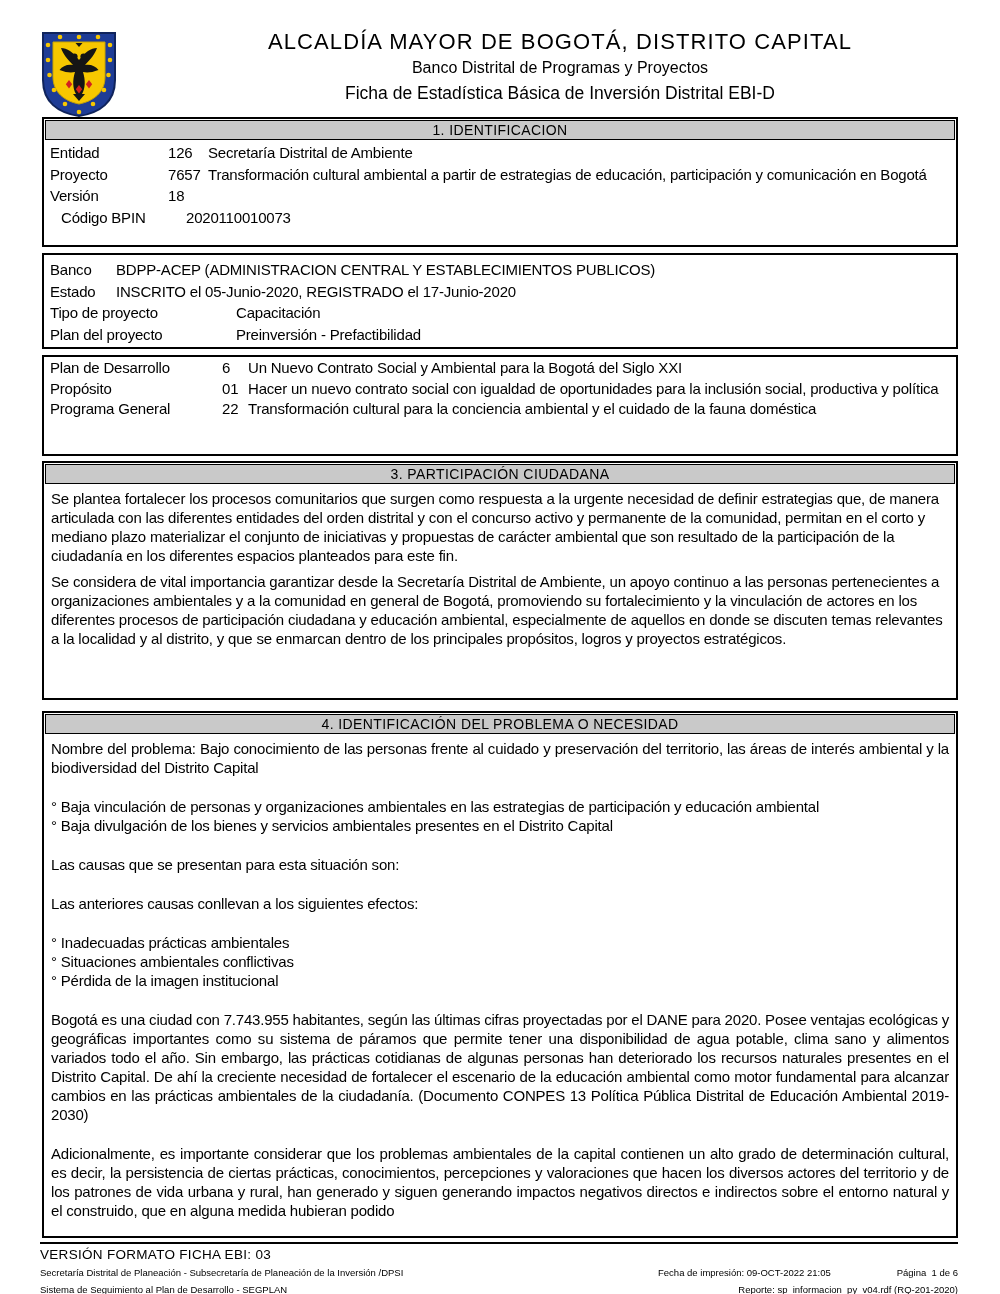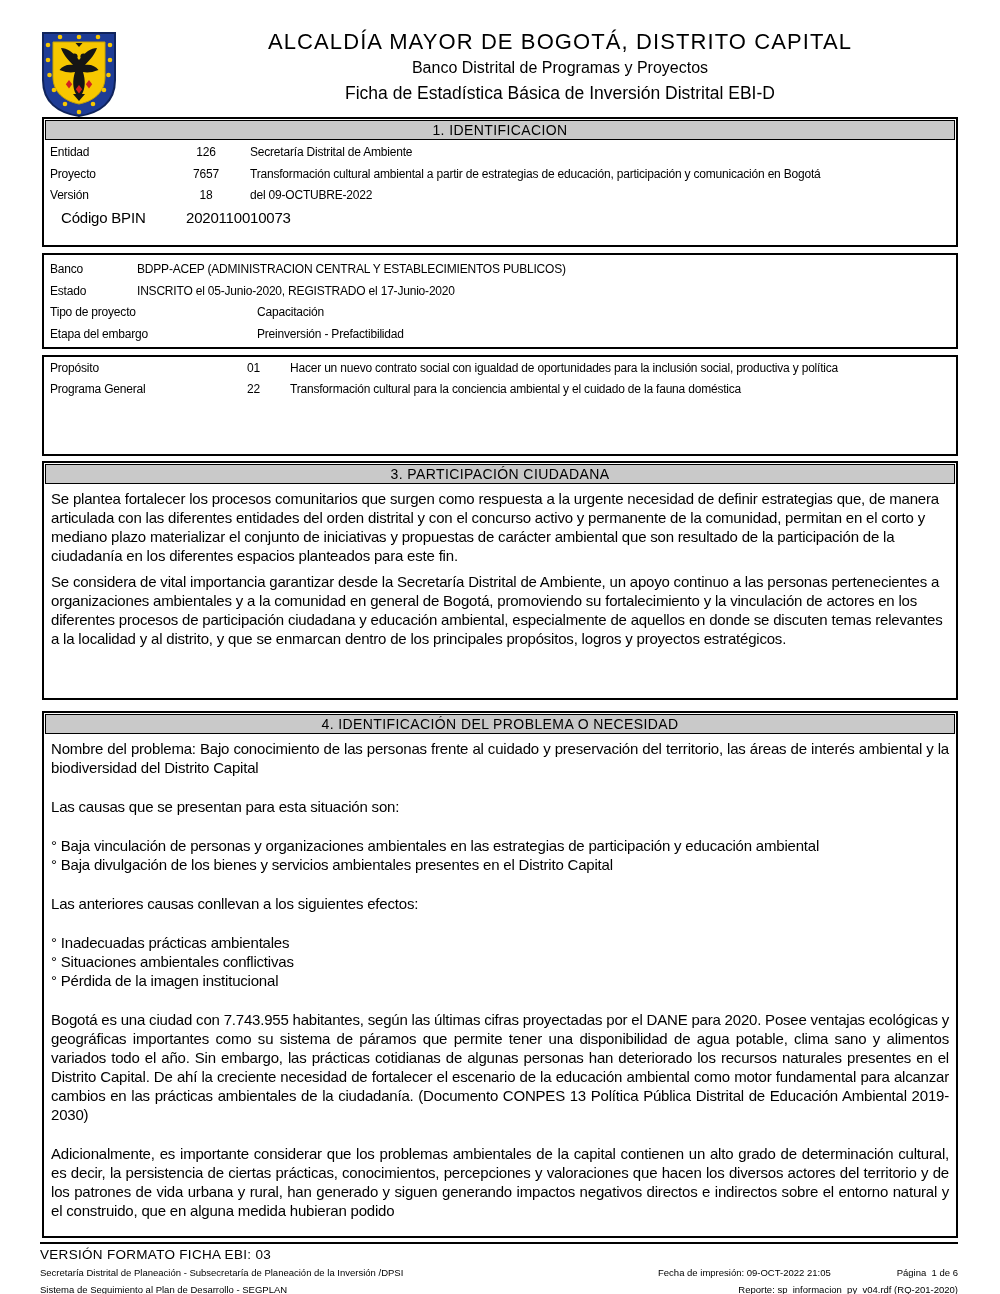--- a/index.html
+++ b/index.html
@@ -27,23 +27,23 @@
   .box-partic  { top:461px; height:239px; }
   .box-problem { top:711px; height:527px; }
 
   .section-header {
     margin:1px; height:20px; border:1px solid #000;
     background:#c9c9c9; text-align:center;
     font-size:14px; line-height:19px; letter-spacing:0.4px;
   }
 
   
-  .kv { display:flex; padding:0 6px; font-size:12px; line-height:21.5px; letter-spacing:-0.2px;gap:21px; }
+  .kv { display:flex; padding:0 6px; font-size:15px; line-height:21.5px; letter-spacing:-0.2px; }
   .kv .k { flex:0 0 auto; }
-  .kv .n { text-align:center; padding-right:6px; white-space:pre; }
+  .kv .n { text-align:left; padding-right:6px; white-space:pre; }
   .kv .v { flex:1 1 auto; text-align:justify; }
 
   .box-ident .rows { padding-top:1px; }
   .box-ident .k { width:118px; }
   .box-ident .n { width:40px; }
 
   .kv-inline { display:flex; padding:0 17px; font-size:15px; line-height:21.5px; letter-spacing:-0.2px; }
   .kv-inline .k { margin-right:7px; }
 
   .box-bank { padding-top:4px; }
@@ -127,21 +127,20 @@
         <span class="v">Secretaría Distrital de Ambiente</span>
       </div>
       <div class="kv">
         <span class="k">Proyecto</span>
         <span class="n">7657</span>
         <span class="v">Transformación cultural ambiental a partir de estrategias de educación, participación y comunicación en Bogotá</span>
       </div>
       <div class="kv">
         <span class="k">Versión</span>
         <span class="n">18</span>
-        <span class="v">del 09-OCTUBRE-2022</span>
       </div>
       <div class="kv-inline">
         <span class="k">Código BPIN</span>
         <span class="v">2020110010073</span>
       </div>
     </div>
   </div>
 
   <div class="box box-bank">
     <div class="kv">
@@ -150,27 +149,32 @@
     </div>
     <div class="kv">
       <span class="k">Estado</span>
       <span class="v">INSCRITO el 05-Junio-2020, REGISTRADO el 17-Junio-2020</span>
     </div>
     <div class="kv">
       <span class="k">Tipo de proyecto</span>
       <span class="v">Capacitación</span>
     </div>
     <div class="kv">
-      <span class="k">Etapa del embargo</span>
+      <span class="k">Plan del proyecto</span>
       <span class="v">Preinversión - Prefactibilidad</span>
     </div>
   </div>
 
   <div class="box box-clasif">
     <div class="rows">
+      <div class="kv">
+        <span class="k">Plan de Desarrollo</span>
+        <span class="n">6</span>
+        <span class="v">Un Nuevo Contrato Social y Ambiental para la Bogotá del Siglo XXI</span>
+      </div>
       <div class="kv">
         <span class="k">Propósito</span>
         <span class="n">01</span>
         <span class="v">Hacer un nuevo contrato social con igualdad de oportunidades para la inclusión social, productiva y política</span>
       </div>
       <div class="kv">
         <span class="k">Programa General</span>
         <span class="n">22</span>
         <span class="v">Transformación cultural para la conciencia ambiental y el cuidado de la fauna doméstica</span>
       </div>
@@ -182,23 +186,23 @@
     <div class="text">
       <div class="para">Se plantea fortalecer los procesos comunitarios que surgen como respuesta a la urgente necesidad de definir estrategias que, de manera articulada con las diferentes entidades del orden distrital y con el concurso activo y permanente de la comunidad, permitan en el corto y mediano plazo materializar el conjunto de iniciativas y propuestas de carácter ambiental que son resultado de la participación de la ciudadanía en los diferentes espacios planteados para este fin.</div>
       <div class="para">Se considera de vital importancia garantizar desde la Secretaría Distrital de Ambiente, un apoyo continuo a las personas pertenecientes a organizaciones ambientales y a la comunidad en general de Bogotá, promoviendo su fortalecimiento y la vinculación de actores en los diferentes procesos de participación ciudadana y educación ambiental, especialmente de aquellos en donde se discuten temas relevantes a la localidad y al distrito, y que se enmarcan dentro de los principales propósitos, logros y proyectos estratégicos.</div>
     </div>
   </div>
 
   <div class="box box-problem">
     <div class="section-header">4. IDENTIFICACIÓN DEL PROBLEMA O NECESIDAD</div>
     <div class="text">
       <div class="para">Nombre del problema: Bajo conocimiento de las personas frente al cuidado y preservación del territorio, las áreas de interés ambiental y la biodiversidad del Distrito Capital</div>
-      <div class="para">Las causas que se presentan para esta situación son:</div>
       <div class="para">° Baja vinculación de personas y organizaciones ambientales en las estrategias de participación y educación ambiental
 ° Baja divulgación de los bienes y servicios ambientales presentes en el Distrito Capital</div>
+      <div class="para">Las causas que se presentan para esta situación son:</div>
       <div class="para">Las anteriores causas conllevan a los siguientes efectos:</div>
       <div class="para">° Inadecuadas prácticas ambientales
 ° Situaciones ambientales conflictivas
 ° Pérdida de la imagen institucional</div>
       <div class="para">Bogotá es una ciudad con 7.743.955 habitantes, según las últimas cifras proyectadas por el DANE para 2020. Posee ventajas ecológicas y geográficas importantes como su sistema de páramos que permite tener una disponibilidad de agua potable, clima sano y alimentos variados todo el año. Sin embargo, las prácticas cotidianas de algunas personas han deteriorado los recursos naturales presentes en el Distrito Capital. De ahí la creciente necesidad de fortalecer el escenario de la educación ambiental como motor fundamental para alcanzar cambios en las prácticas ambientales de la ciudadanía. (Documento CONPES 13 Política Pública Distrital de Educación Ambiental 2019-2030)</div>
       <div class="para">Adicionalmente, es importante considerar que los problemas ambientales de la capital contienen un alto grado de determinación cultural, es decir, la persistencia de ciertas prácticas, conocimientos, percepciones y valoraciones que hacen los diversos actores del territorio y de los patrones de vida urbana y rural, han generado y siguen generando impactos negativos directos e indirectos sobre el entorno natural y el construido, que en alguna medida hubieran podido</div>
     </div>
   </div>
 
   <div class="footer-rule"></div>

